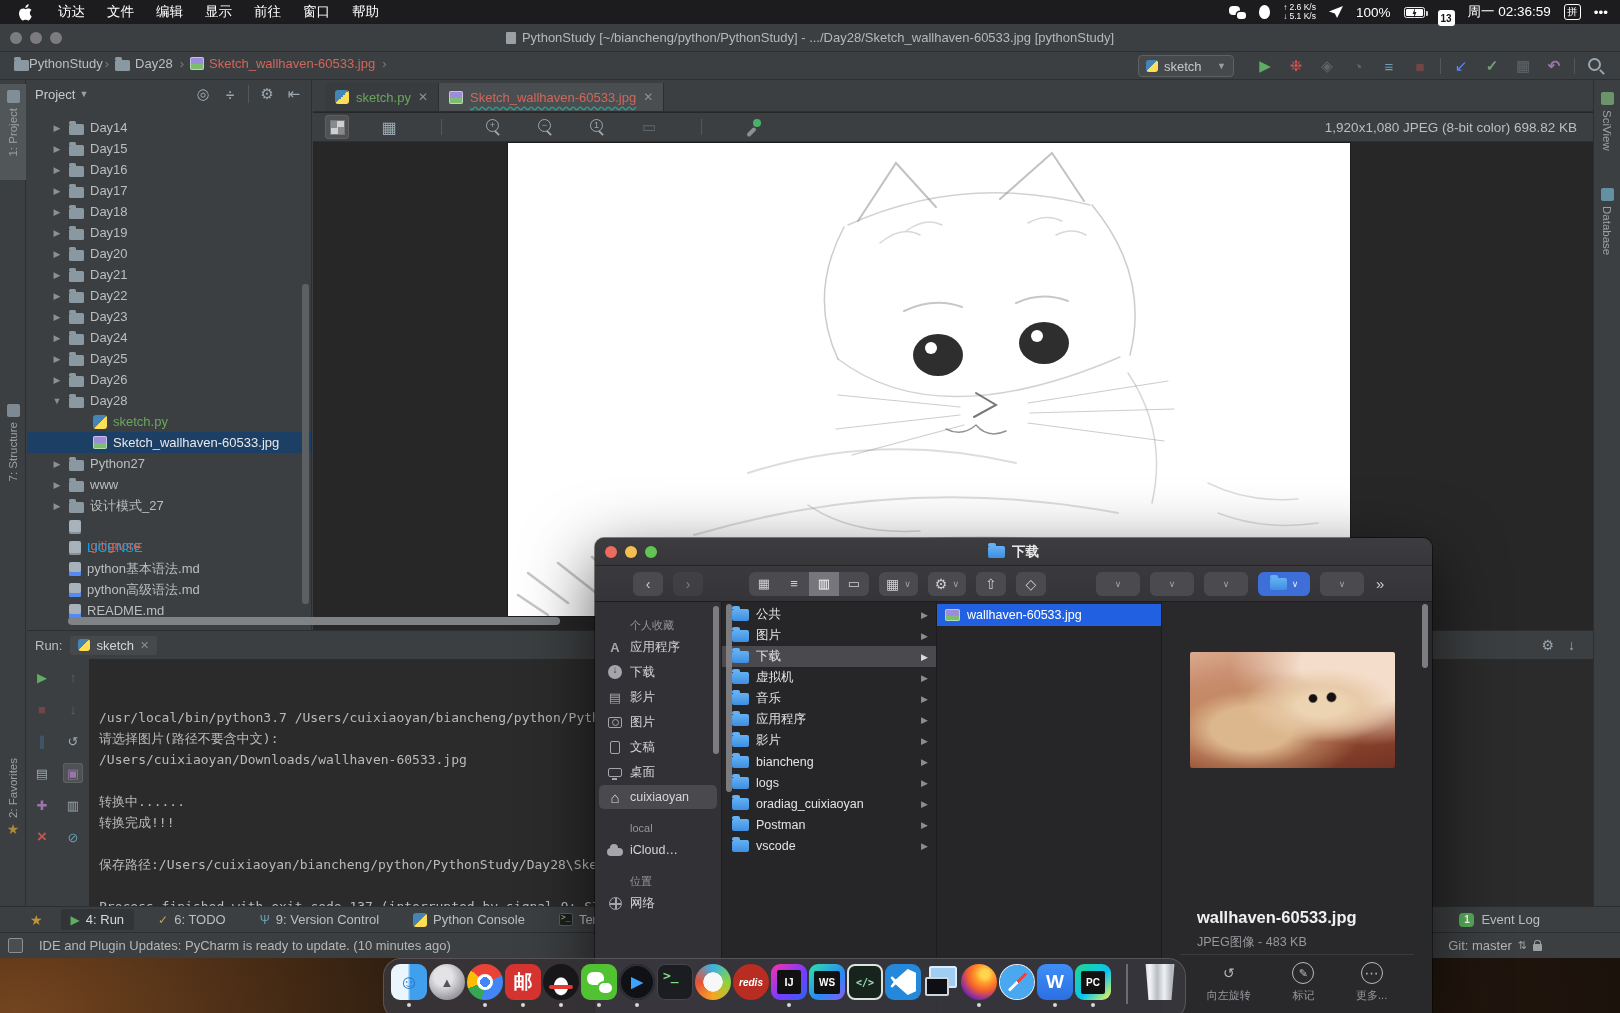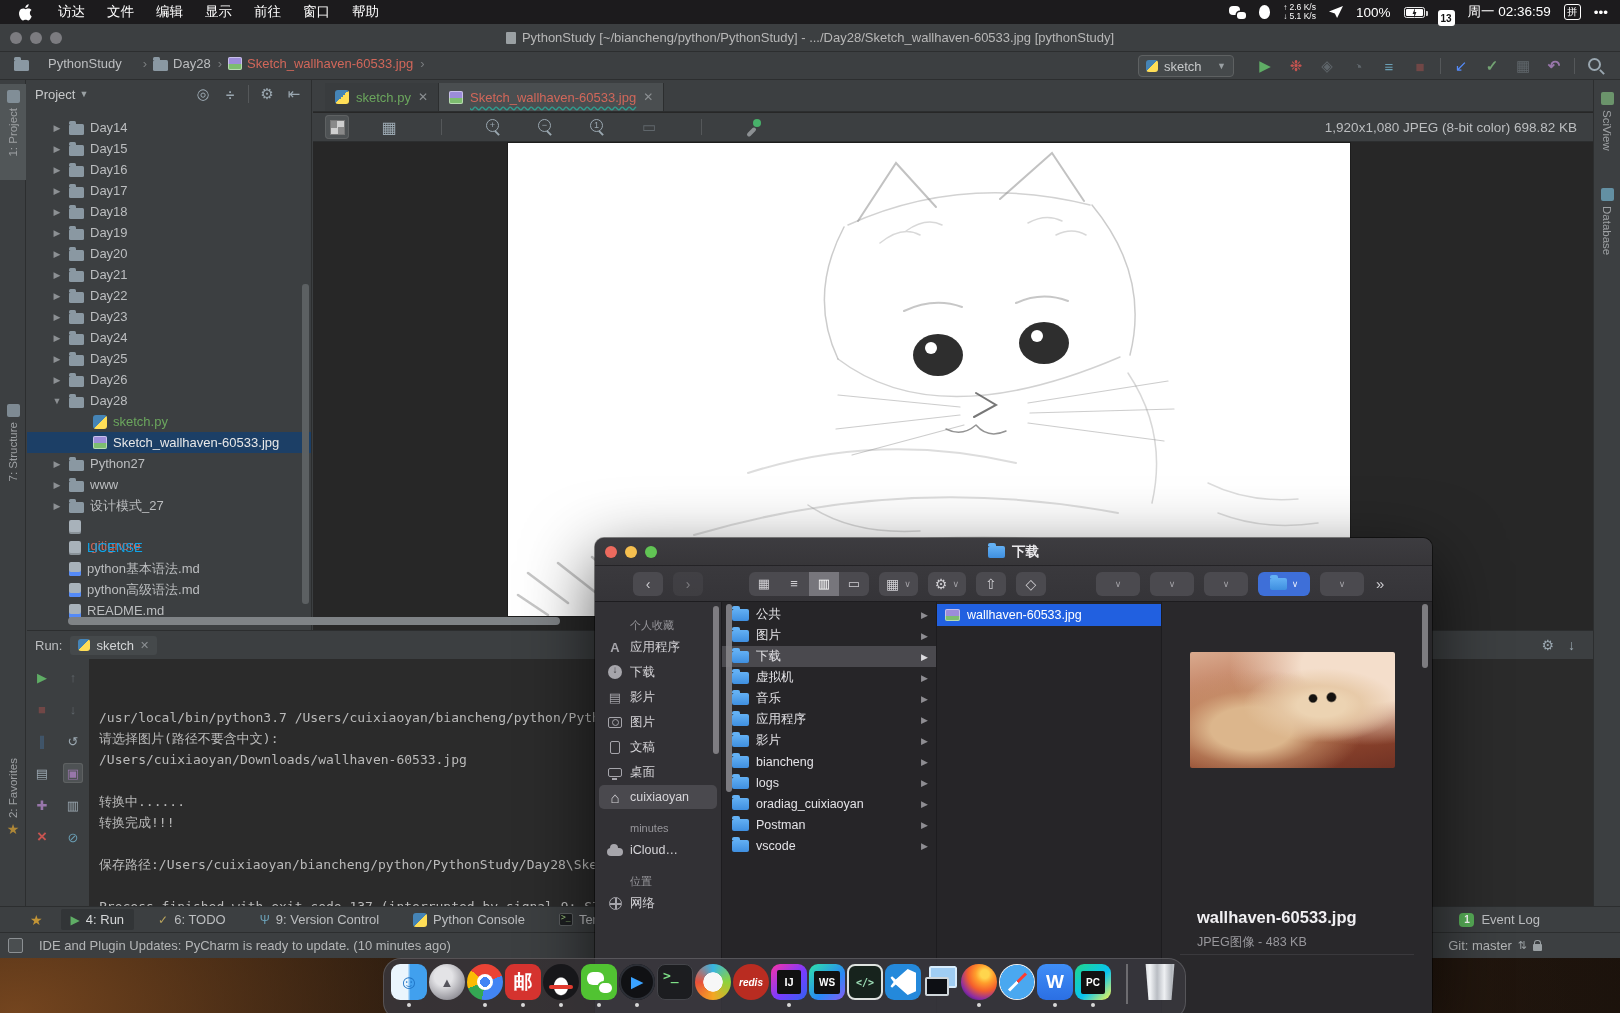--- a/index.html
+++ b/index.html
@@ -342,21 +342,21 @@
 
     <div class="pc-titlebar abs">
       <span class="tl inactive"></span>
       <span class="tl inactive"></span>
       <span class="tl inactive"></span>
       <div class="pc-title"><span class="doc"></span><span>PythonStudy [~/biancheng/python/PythonStudy] - .../Day28/Sketch_wallhaven-60533.jpg [pythonStudy]</span></div>
     </div>
 
     <div class="pc-toolbar abs">
       <div class="bc">
-        <span class="flex" style="gap:19px">
+        <span class="flex" style="gap:0">
             <span class="ti" data-icon="folder"></span>
             <span>PythonStudy</span>
             <span class="sep">›</span>
           </span>
           <span class="flex" style="gap:5px">
             <span class="ti" data-icon="folder"></span>
             <span>Day28</span>
             <span class="sep">›</span>
           </span>
           <span class="flex" style="gap:5px">
@@ -805,21 +805,21 @@
         <div class="sb-row selected k-item">
           <span class="sb-ico">
             <span data-icon="home"></span>
           </span>
           <span>cuixiaoyan</span>
         </div>
         <div class="sb-row k-header">
           <span class="sb-ico">
             <span></span>
           </span>
-          <span>minutes</span>
+          <span>local</span>
         </div>
         <div class="sb-row k-item">
           <span class="sb-ico">
             <span data-icon="cloud"></span>
           </span>
           <span>iCloud…</span>
         </div>
         <div class="sb-row k-header">
           <span class="sb-ico">
             <span></span>
@@ -904,20 +904,34 @@
           <span style="width:15px;height:12px" data-icon="image"></span>
           <span>wallhaven-60533.jpg</span>
         </div>
     </div>
 
     <div class="f-preview">
       <div class="thumb"></div>
       <div class="pv-name">wallhaven-60533.jpg</div>
       <div class="pv-meta">JPEG图像 - 483 KB</div>
       <div class="pv-divider"></div>
+      <div class="pv-actions">
+        <span class="pv-act">
+            <span class="pico" data-icon="rotate-left"></span>
+            <span>向左旋转</span>
+          </span>
+          <span class="pv-act">
+            <span class="pico" data-icon="markup"></span>
+            <span>标记</span>
+          </span>
+          <span class="pv-act">
+            <span class="pico" data-icon="more"></span>
+            <span>更多...</span>
+          </span>
+      </div>
       <div class="f-scroll" style="right:4px;top:2px;height:64px"></div>
     </div>
   </section>
 
   <div id="dock" class="abs">
     <div class="dock-item dot">
         <span class="dock-glyph" data-icon="finder"></span>
       </div>
       <div class="dock-item">
         <span class="dock-glyph" data-icon="launchpad"></span>

